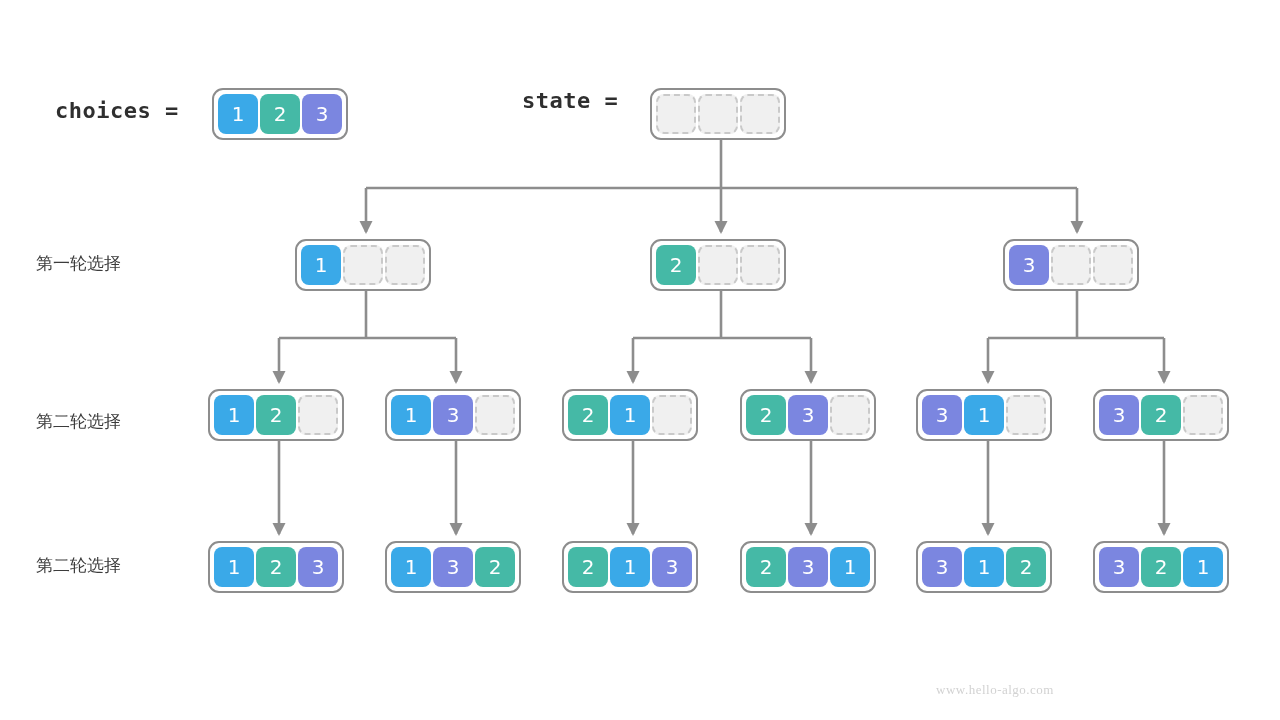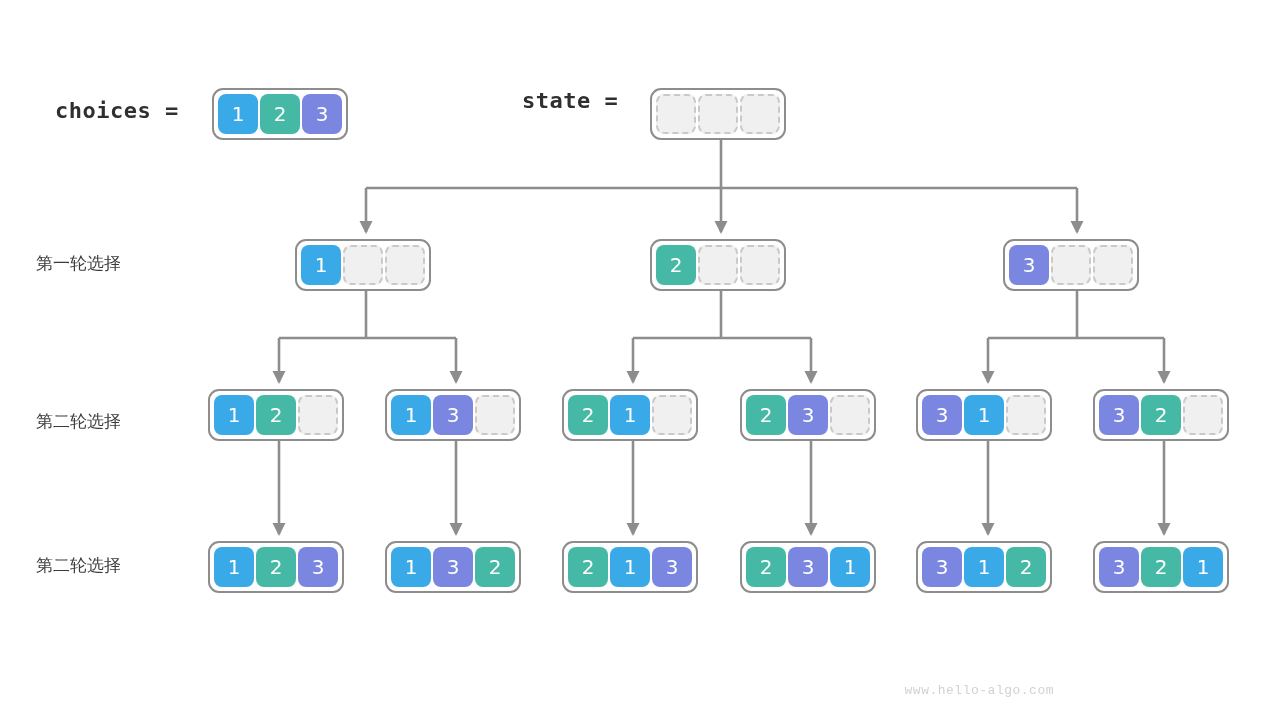--- a/index.html
+++ b/index.html
@@ -89,21 +89,21 @@
 
   .cell.v1 { background: #3aa9e8; }
   .cell.v2 { background: #45b9a6; }
   .cell.v3 { background: #7b86e0; }
 
   
   #watermark {
     position: absolute;
     right: 30px;
     bottom: 22px;
-    font-family: Liberation Mono, monospace;
+    font-family: Liberation Serif, serif;
     font-size: 13px;
     color: #d2d2d2;
     letter-spacing: 0.5px;
     z-index: 3;
   }
 </style>
 </head>
 <body>
 
 <div id="canvas">

